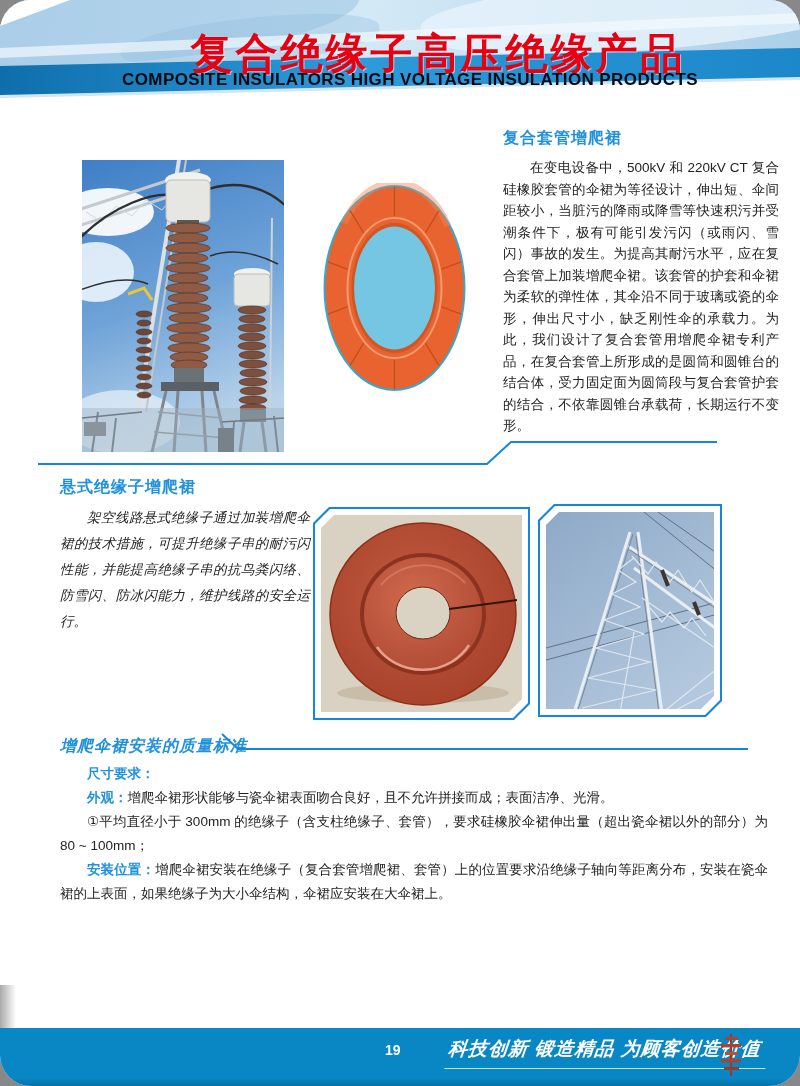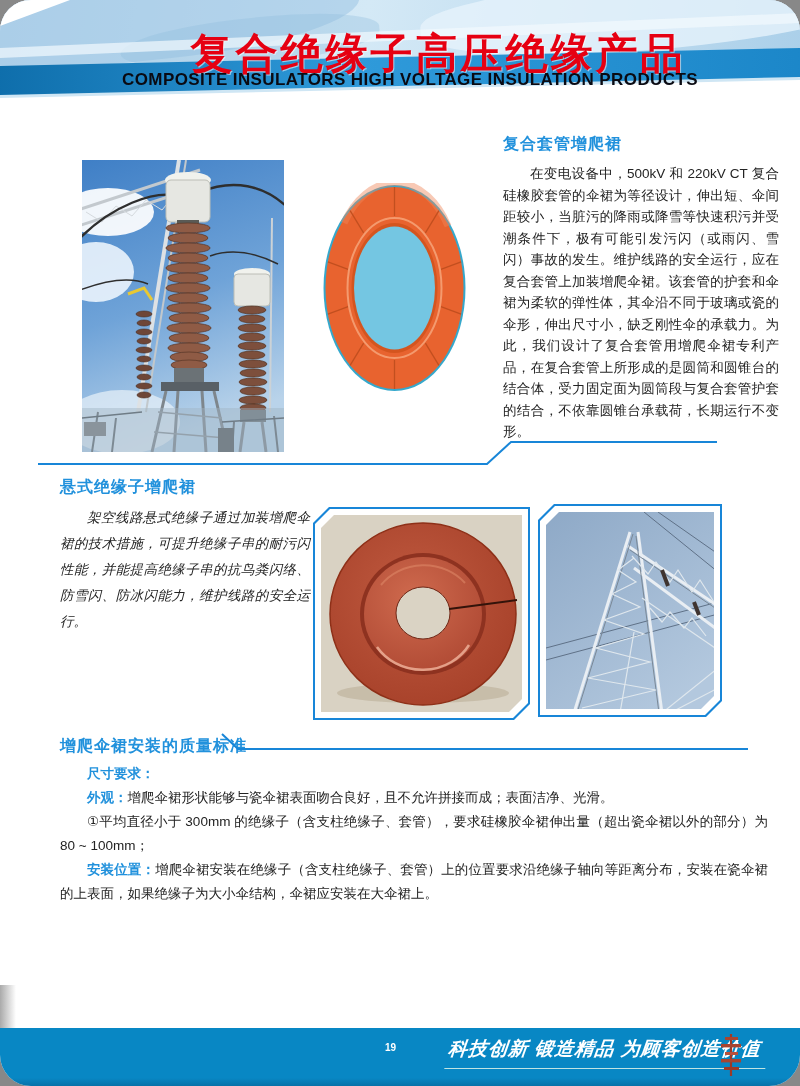--- a/index.html
+++ b/index.html
@@ -25,21 +25,21 @@
              transform:rotate(-1.3deg);box-shadow:0 -3px 0 #cfe6f4;}
   #hdr-title{position:absolute;left:38px;top:26px;width:800px;text-align:center;
              font-size:42px;font-weight:bold;letter-spacing:3px;color:#e60012;
              text-shadow:1px 1px 0 rgba(255,255,255,.55);white-space:nowrap;}
   #hdr-sub{position:absolute;left:10px;top:70px;width:800px;text-align:center;
            font-size:17px;font-weight:bold;letter-spacing:.4px;color:#0a0a12;white-space:nowrap;}
   
   .sec-heading{position:absolute;font-size:16px;font-weight:bold;color:#2191dc;letter-spacing:1px;white-space:nowrap;}
   .body-txt{color:#232323;text-align:justify;}
   .body-txt p{margin:0;text-indent:2em;}
-  #s1-text{position:absolute;left:503px;top:134px;width:276px;}
+  #s1-text{position:absolute;left:503px;top:128px;width:276px;}
   #s1-text .sec-h{font-size:16px;font-weight:bold;color:#2191dc;letter-spacing:1px;margin:0 0 8px 0;}
   #s1-body{font-size:13.5px;line-height:21.5px;}
   #s2-body{position:absolute;left:60px;top:505px;width:250px;font-size:13.5px;line-height:26px;font-style:italic;}
   #s3-body{position:absolute;left:60px;top:762px;width:708px;font-size:13.5px;line-height:24px;}
   #s3-body p{margin:0;text-indent:2em;}
   .std-label{color:#2191dc;font-weight:bold;}
   .deco-svg{position:absolute;left:0;pointer-events:none;}
   
   #photo-wrap{position:absolute;left:82px;top:160px;width:202px;height:292px;}
   #product-wrap{position:absolute;left:322px;top:183px;width:145px;height:210px;}
@@ -47,21 +47,21 @@
          clip-path:polygon(16px 0,100% 0,100% calc(100% - 16px),calc(100% - 16px) 100%,0 100%,0 16px);}
   .frame-white{position:absolute;inset:2px;background:#ffffff;
          clip-path:polygon(15px 0,100% 0,100% calc(100% - 15px),calc(100% - 15px) 100%,0 100%,0 15px);}
   .frame-img{position:absolute;inset:6px;
          clip-path:polygon(13px 0,100% 0,100% calc(100% - 13px),calc(100% - 13px) 100%,0 100%,0 13px);}
   #frame-disc{left:313px;top:507px;width:217px;height:213px;}
   #frame-tower{left:538px;top:504px;width:184px;height:213px;}
   
   #footer{position:absolute;left:0;top:1028px;width:800px;height:58px;
           background:linear-gradient(180deg,#0887c4 0%,#0887c4 86%,#0771a8 100%);}
-  #page-num{position:absolute;left:385px;top:14px;color:#ffffff;font-size:10px;font-weight:bold;}
+  #page-num{position:absolute;left:385px;top:14px;color:#ffffff;font-size:14px;font-weight:bold;}
   #slogan{position:absolute;left:446px;top:8px;color:#ffffff;font-size:19px;font-weight:bold;
           font-style:italic;letter-spacing:1px;transform:skewX(-6deg);
           border-bottom:1px solid rgba(225,245,232,.85);padding:0 6px 6px 2px;white-space:nowrap;}
   #edge-shadow{position:absolute;left:0;top:985px;width:16px;height:43px;
                background:linear-gradient(90deg,#aaaaaa,rgba(255,255,255,0));}
 </style>
 </head>
 <body>
 
 <div id="page">
@@ -203,21 +203,21 @@
           <path d="M72.5,4 L72.5,33"></path>
       </g>
       <ellipse cx="72.5" cy="105" rx="47" ry="70" fill="#e8632f" stroke="#f49a6e" stroke-width="2"></ellipse>
       <ellipse cx="72.5" cy="105" rx="43" ry="65" fill="#d4551f"></ellipse>
       <ellipse cx="72.5" cy="105" rx="40.5" ry="61.5" fill="#74c6e2"></ellipse>
     </svg>
   </div>
 
   <div id="s1-text" class="body-txt">
     <h3 class="sec-h">复合套管增爬裙</h3>
-    <p id="s1-body">在变电设备中，500kV 和 220kV CT 复合硅橡胶套管的伞裙为等径设计，伸出短、伞间距较小，当脏污的降雨或降雪等快速积污并受潮条件下，极有可能引发污闪（或雨闪、雪闪）事故的发生。维护线路的安全运行，应在复合套管上加装增爬伞裙。该套管的护套和伞裙为柔软的弹性体，其伞沿不同于玻璃或瓷的伞形，伸出尺寸小，缺乏刚性伞的承载力。为此，我们设计了复合套管用增爬伞裙专利产品，在复合套管上所形成的是圆筒和圆锥台的结合体，受力固定面为圆筒段与复合套管护套的结合，不依靠圆锥台承载荷，长期运行不变形。</p>
+    <p id="s1-body">在变电设备中，500kV 和 220kV CT 复合硅橡胶套管的伞裙为等径设计，伸出短、伞间距较小，当脏污的降雨或降雪等快速积污并受潮条件下，极有可能引发污闪（或雨闪、雪闪）事故的发生。为提高其耐污水平，应在复合套管上加装增爬伞裙。该套管的护套和伞裙为柔软的弹性体，其伞沿不同于玻璃或瓷的伞形，伸出尺寸小，缺乏刚性伞的承载力。为此，我们设计了复合套管用增爬伞裙专利产品，在复合套管上所形成的是圆筒和圆锥台的结合体，受力固定面为圆筒段与复合套管护套的结合，不依靠圆锥台承载荷，长期运行不变形。</p>
   </div>
 
   <svg class="deco-svg" style="top:435px;" width="760" height="36" viewBox="0 0 760 36">
     <polyline points="38,29 487,29 511,7 717,7" fill="none" stroke="#1886d8" stroke-width="2"></polyline>
   </svg>
 
   <div class="sec-heading" style="left:60px;top:477px;">悬式绝缘子增爬裙</div>
   <div id="s2-body" class="body-txt">
     <p>架空线路悬式绝缘子通过加装增爬伞裙的技术措施，可提升绝缘子串的耐污闪性能，并能提高绝缘子串的抗鸟粪闪络、防雪闪、防冰闪能力，维护线路的安全运行。</p>
   </div>
@@ -289,30 +289,30 @@
           </g>
           <g stroke="#3f3430" stroke-width="4" fill="none">
             <path d="M116,58 l6,16"></path>
               <path d="M148,90 l5,13"></path>
           </g>
         </svg>
       </div>
     </div>
   </div>
 
-  <div class="sec-heading" style="left:60px;top:736px;">增爬伞裙安装的质量标准</div>
+  <div class="sec-heading" style="left:60px;top:736px;font-style:italic;">增爬伞裙安装的质量标准</div>
   <svg class="deco-svg" style="top:731px;" width="760" height="22" viewBox="0 0 760 22">
     <polyline points="222,3 238,18 748,18" fill="none" stroke="#1886d8" stroke-width="2"></polyline>
   </svg>
 
   <div id="s3-body" class="body-txt">
     <p><span class="std-label">尺寸要求：</span><span></span></p>
     <p><span class="std-label">外观：</span><span>增爬伞裙形状能够与瓷伞裙表面吻合良好，且不允许拼接而成；表面洁净、光滑。</span></p>
     <p><span class="std-label"></span><span>①平均直径小于 300mm 的绝缘子（含支柱绝缘子、套管），要求硅橡胶伞裙伸出量（超出瓷伞裙以外的部分）为 80 ~ 100mm；</span></p>
-    <p><span class="std-label">安装位置：</span><span>增爬伞裙安装在绝缘子（含支柱绝缘子、套管）上的位置要求沿绝缘子轴向等距离分布，安装在瓷伞裙的上表面，如果绝缘子为大小伞结构，伞裙应安装在大伞裙上。</span></p>
+    <p><span class="std-label">安装位置：</span><span>增爬伞裙安装在绝缘子（复合套管增爬裙、套管）上的位置要求沿绝缘子轴向等距离分布，安装在瓷伞裙的上表面，如果绝缘子为大小伞结构，伞裙应安装在大伞裙上。</span></p>
   </div>
 
   <div id="edge-shadow"></div>
   <div id="footer">
     <div id="page-num">19</div>
     <div id="slogan">科技创新 锻造精品 为顾客创造价值</div>
     <svg style="position:absolute;left:719px;top:4px;" width="24" height="46" viewBox="0 0 24 46">
       <path d="M12,2 L12,44" stroke="#9c3a28" stroke-width="2.2" fill="none"></path>
       <rect x="6" y="5" width="13" height="3" fill="#a84430"></rect>
       <rect x="2" y="12" width="20" height="3.4" fill="#a84430"></rect>

